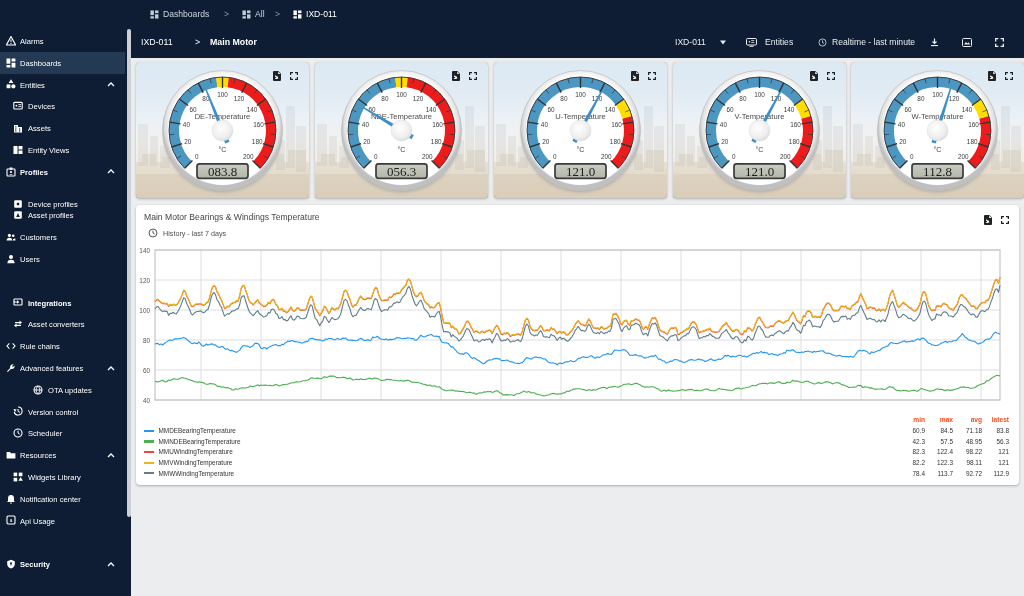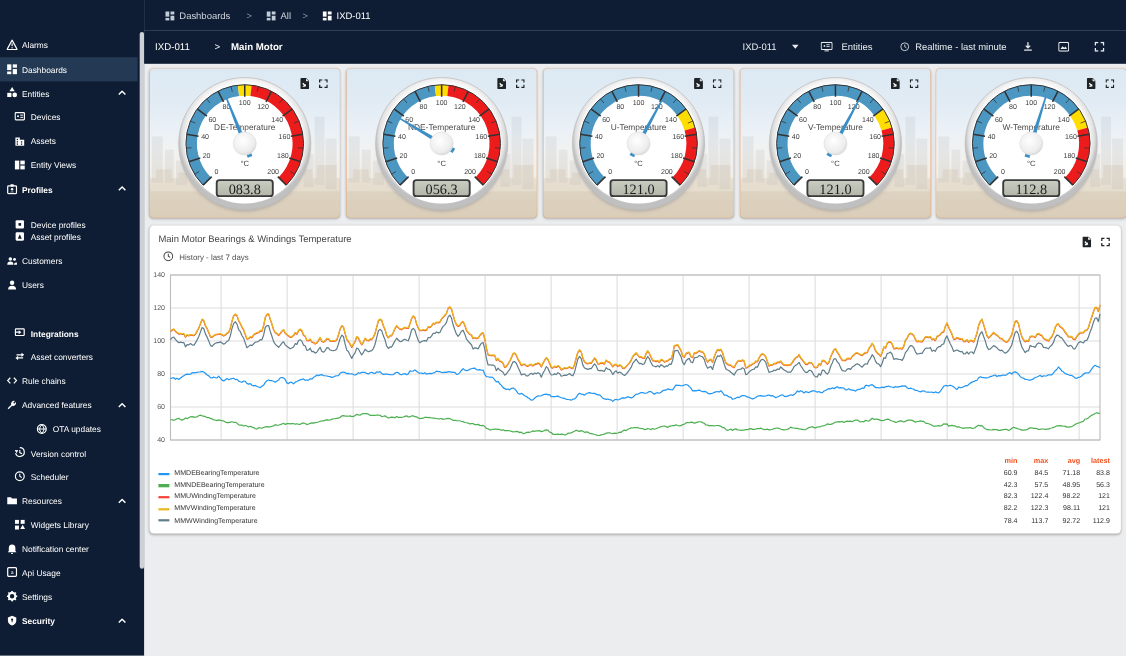--- a/index.html
+++ b/index.html
@@ -224,38 +224,20 @@
       <div style="position:absolute;left:20px;top:7px;font-size:7.6px;font-weight:500;color:#fff;white-space:nowrap">Notification center</div>
     </div>
     <div style="position:absolute;left:0;top:509.6px;width:125px;height:21.8px;">
       <div style="position:absolute;left:6px;top:5.9px;width:10px;height:10px">
         <svg width="10" height="10" viewBox="0 0 10 10">
           <rect x="1" y="1" width="8" height="8" rx="1" fill="none" stroke="#fff" stroke-width="1.1"></rect>
           <text x="5" y="5.4" font-size="4.6" fill="#fff" text-anchor="middle" dominant-baseline="central" font-family="Liberation Sans">a</text>
         </svg>
       </div>
       <div style="position:absolute;left:20px;top:7px;font-size:7.6px;font-weight:500;color:#fff;white-space:nowrap">Api Usage</div>
-    </div>
-    <div style="position:absolute;left:0;top:531.4px;width:125px;height:21.8px;">
-      <div style="position:absolute;left:6px;top:5.9px;width:10px;height:10px">
-        <svg width="10" height="10" viewBox="0 0 10 10">
-          <circle cx="5" cy="5" r="3" fill="none" stroke="#fff" stroke-width="1.9"></circle>
-          <g stroke="#fff" stroke-width="1.5">
-            <line x1="5" y1="0.2" x2="5" y2="1.8"></line>
-            <line x1="5" y1="8.2" x2="5" y2="9.8"></line>
-            <line x1="0.2" y1="5" x2="1.8" y2="5"></line>
-            <line x1="8.2" y1="5" x2="9.8" y2="5"></line>
-            <line x1="1.6" y1="1.6" x2="2.8" y2="2.8"></line>
-            <line x1="7.2" y1="7.2" x2="8.4" y2="8.4"></line>
-            <line x1="8.4" y1="1.6" x2="7.2" y2="2.8"></line>
-            <line x1="1.6" y1="8.4" x2="2.8" y2="7.2"></line>
-          </g>
-        </svg>
-      </div>
-      <div style="position:absolute;left:20px;top:7px;font-size:7.6px;font-weight:500;color:#fff;white-space:nowrap">Settings</div>
     </div>
     <div style="position:absolute;left:0;top:553.2px;width:125px;height:21.8px;">
       <div style="position:absolute;left:6px;top:5.9px;width:10px;height:10px">
         <svg width="10" height="10" viewBox="0 0 10 10">
           <path d="M5 0.8 L8.8 2.3 L8.8 5 Q8.8 8.2 5 9.6 Q1.2 8.2 1.2 5 L1.2 2.3 Z" fill="#fff"></path>
           <circle cx="5" cy="4.2" r="1" fill="#0e1d33"></circle>
           <rect x="4.6" y="4.6" width="0.8" height="2" fill="#0e1d33"></rect>
         </svg>
       </div>
       <div style="position:absolute;left:20px;top:7px;font-size:7.6px;font-weight:700;color:#fff;white-space:nowrap">Security</div>

